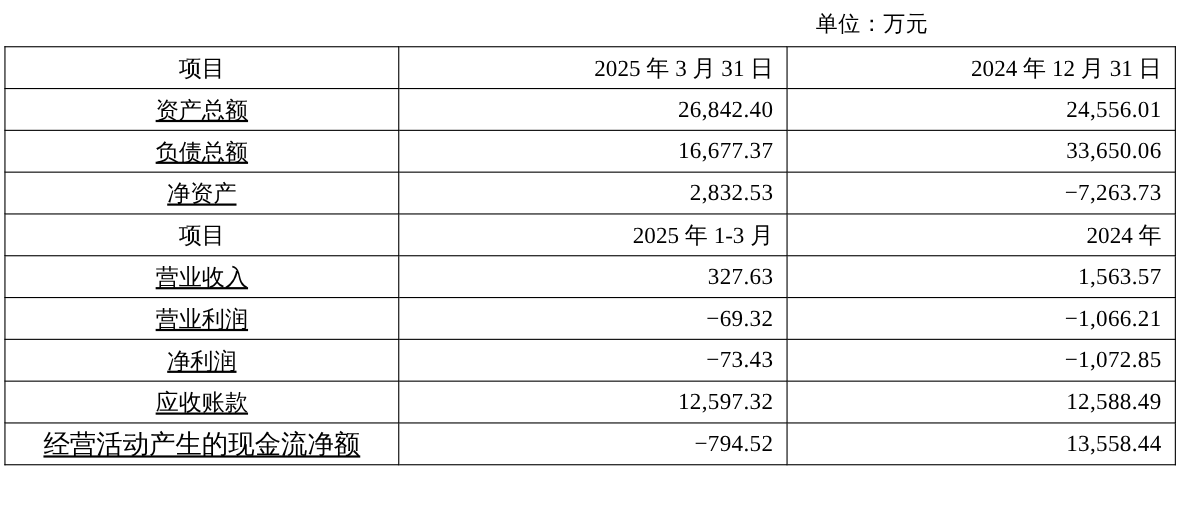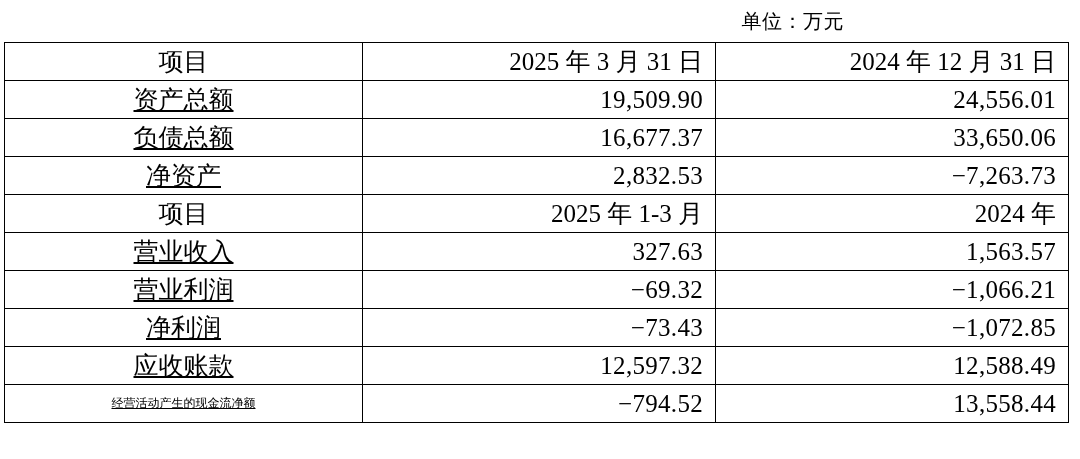--- a/index.html
+++ b/index.html
@@ -35,21 +35,21 @@
     width: 1064px;
   }
   table.fin {
     border-collapse: collapse;
     width: 1064px;
     table-layout: fixed;
   }
   table.fin td {
     border: 1px solid #000000;
     height: 38px;
-    font-size: 25px;
+    font-size: 21px;
     padding: 0 12px;
     box-sizing: border-box;
     vertical-align: middle;
     white-space: nowrap;
   }
   col.c-label { width: 358px; }
   col.c-v1 { width: 353px; }
   col.c-v2 { width: 353px; }
 
   .hdr-label {
@@ -59,21 +59,21 @@
   .hdr-val {
     text-align: right;
     font-size: 22px;
   }
   .row-label {
     text-align: center;
     text-decoration: underline;
   }
   .row-label.long {
     text-align: center;
-    font-size: 12px;
+    font-size: 24px;
     padding: 0 4px;
   }
   .num {
     text-align: right;
     font-variant-numeric: lining-nums;
     letter-spacing: 0.3px;
   }
 </style>
 </head>
 <body>
@@ -91,21 +91,21 @@
       </colgroup>
       <tbody>
         <tr>
           <td class="hdr-label">项目</td>
           <td class="hdr-val">2025 年 3 月 31 日</td>
           <td class="hdr-val">2024 年 12 月 31 日</td>
         </tr>
 
         <tr>
           <td class="row-label">资产总额</td>
-          <td class="num">19,509.90</td>
+          <td class="num">26,842.40</td>
           <td class="num">24,556.01</td>
         </tr>
 
         <tr>
           <td class="row-label">负债总额</td>
           <td class="num">16,677.37</td>
           <td class="num">33,650.06</td>
         </tr>
 
         <tr>

